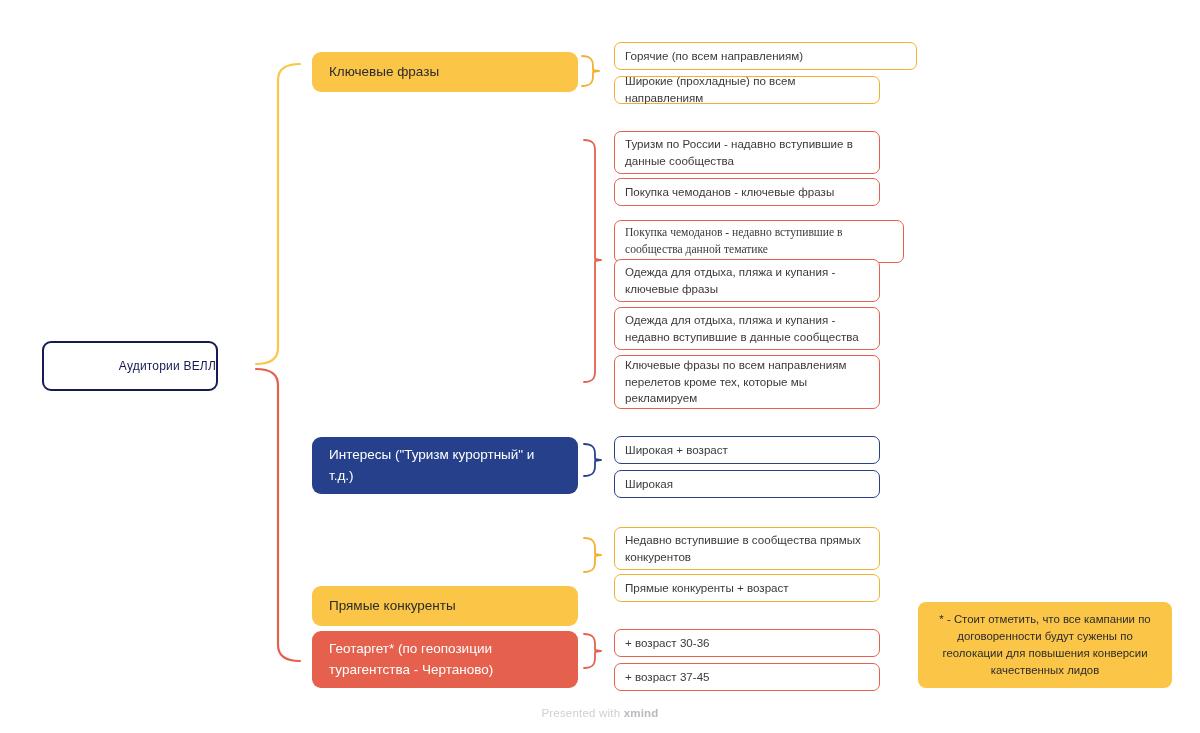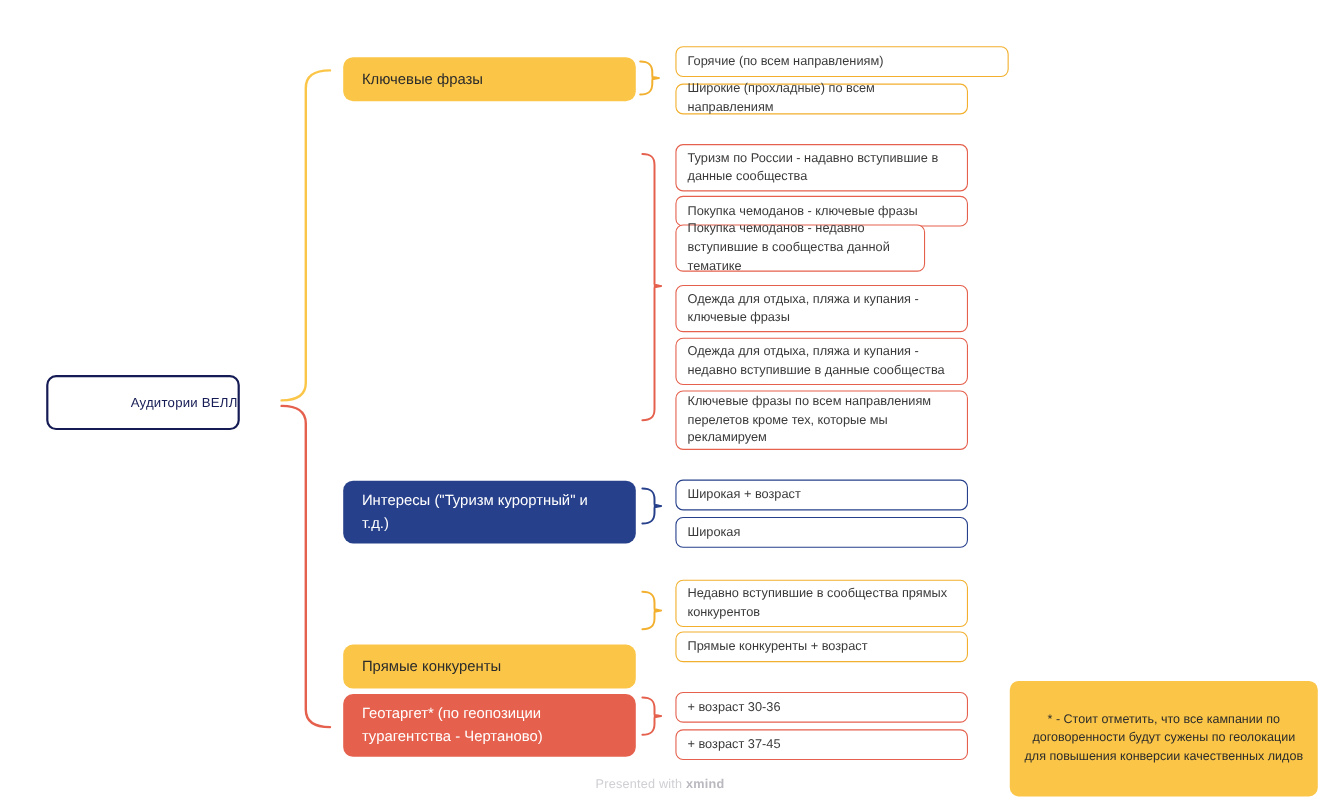--- a/index.html
+++ b/index.html
@@ -58,26 +58,26 @@
     color:#3a3a3a;
     display:flex;align-items:center;
   }
   .leaf.y{border-color:#F2B02E;}
   .leaf.r{border-color:#E5604D;}
   .leaf.b{border-color:#27408B;}
 
   
   .footnote{
     position:absolute;
-    left:918px;top:619px;
-    width:280px;
+    left:918px;top:602px;
+    width:254px;
     box-sizing:border-box;
     background:#FBC648;
     border-radius:8px;
-    padding:27px 12px;
+    padding:9px 12px;
     font-size:11.4px;
     line-height:1.48;
     color:#2b2b2b;
     text-align:center;
   }
 
   
   .footer{
     position:absolute;
     left:0;top:707px;width:1200px;
@@ -123,21 +123,21 @@
   <div class="leaf y" style="top:76px;width:266px;height:28px;">
     <span>Широкие (прохладные) по всем направлениям</span>
   </div>
 
   <div class="leaf r" style="top:131px;width:266px;height:43px;">
     <span>Туризм по России - надавно вступившие в данные сообщества</span>
   </div>
   <div class="leaf r" style="top:178px;width:266px;height:28px;text-align:right;">
     <span>Покупка чемоданов - ключевые фразы</span>
   </div>
-  <div class="leaf r" style="top:204px;width:227px;height:43px;">
+  <div class="leaf r" style="top:220px;width:290px;height:43px;font-family:Liberation Serif, serif;">
     <span>Покупка чемоданов - недавно вступившие в сообщества данной тематике</span>
   </div>
   <div class="leaf r" style="top:259px;width:266px;height:43px;">
     <span>Одежда для отдыха, пляжа и купания - ключевые фразы</span>
   </div>
   <div class="leaf r" style="top:307px;width:266px;height:43px;">
     <span>Одежда для отдыха, пляжа и купания - недавно вступившие в данные сообщества</span>
   </div>
   <div class="leaf r" style="top:355px;width:266px;height:54px;">
     <span>Ключевые фразы по всем направлениям перелетов кроме тех, которые мы рекламируем</span>

